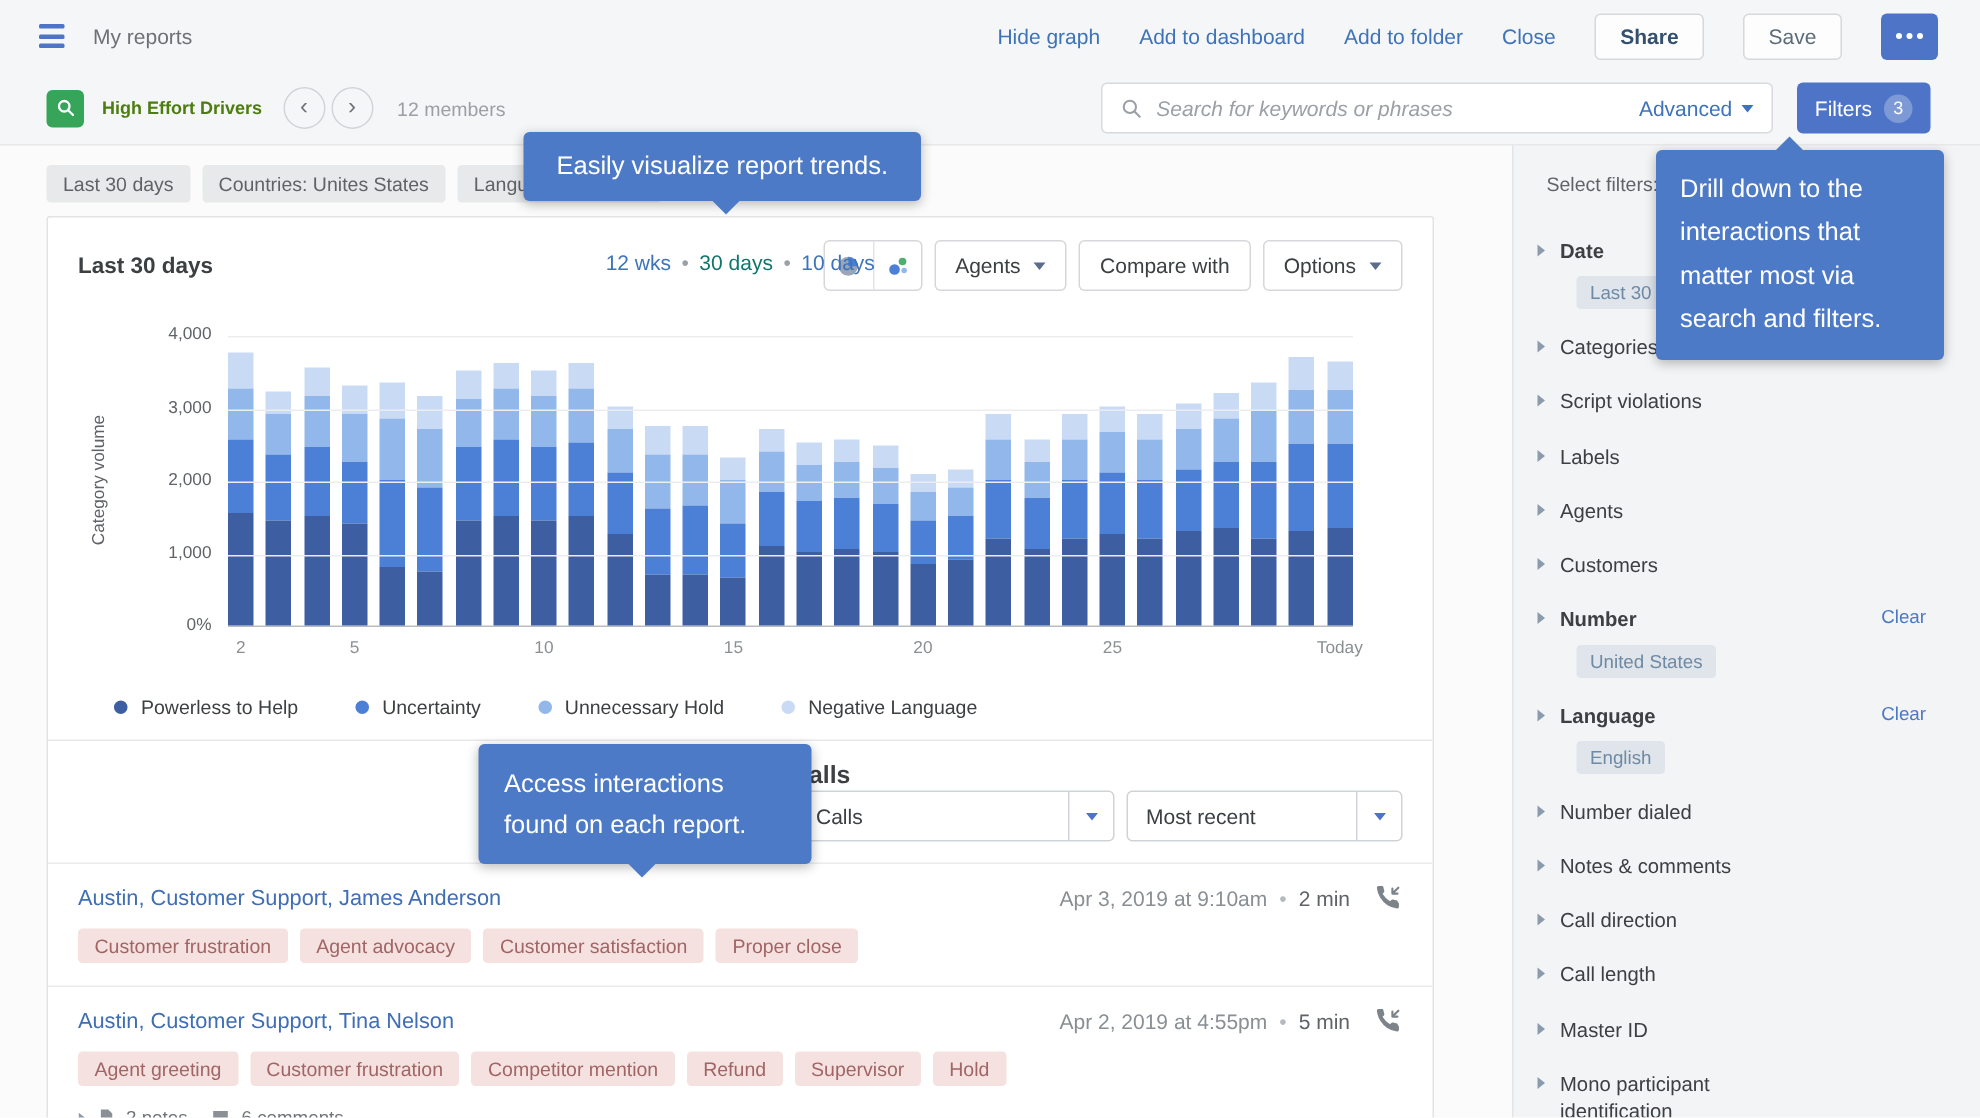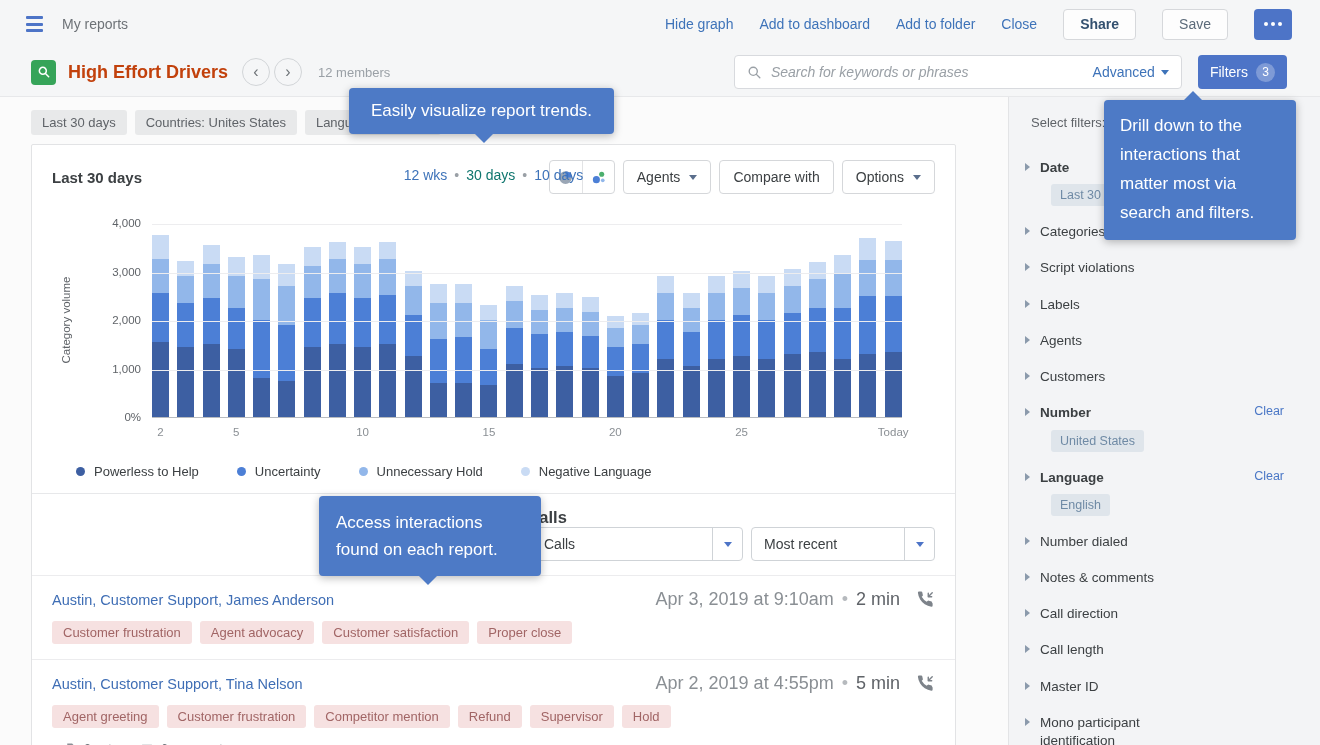--- a/index.html
+++ b/index.html
@@ -25,21 +25,21 @@
   .btn-more { background:#4d74c7; border:none; border-radius:4px; width:38px; height:31px;
               display:flex; align-items:center; justify-content:center; gap:3px; cursor:pointer; }
   .btn-more .dot { width:4px; height:4px; border-radius:50%; background:#fff; }
 
   
   .header2 { position:absolute; top:48px; left:0; right:0; height:49px; background:#f5f6f7;
              border-bottom:1px solid #e7e8ea; display:flex; align-items:center;
              padding:0 33px 0 31px; z-index:5; }
   .report-icon { width:25px; height:25px; background:#36a459; border-radius:4px;
                  display:flex; align-items:center; justify-content:center; flex:0 0 auto; }
-  .page-title { margin-left:12px; font-size:18px; font-weight:bold; color:#c2410c; white-space:nowrap; }
+  .page-title { margin-left:12px; font-size:12px; font-weight:bold; color:#4d7c0f; white-space:nowrap; }
   .nav-circle { width:28px; height:28px; border-radius:50%; border:1px solid #d2d5d8; background:transparent;
                 color:#6f7478; font-size:16px; line-height:1; display:flex; align-items:center; justify-content:center;
                 cursor:pointer; font-family:inherit; }
   .nav-prev { margin-left:14px; } .nav-next { margin-left:4px; }
   .members { margin-left:16px; color:#9aa0a6; font-size:13px; white-space:nowrap; }
   .searchbar { margin-left:auto; width:448px; height:34px; background:#fff; border:1px solid #d8dade;
                border-radius:4px; display:flex; align-items:center; padding:0 12px; }
   .searchbar input { border:none; outline:none; flex:1; font-size:14px; margin-left:9px; background:transparent;
                      font-family:"Liberation Sans", sans-serif; color:#3c4043; }
   .searchbar input::placeholder { font-style:italic; color:#9aa0a6; }
@@ -111,21 +111,21 @@
   .split-select .lbl { padding:0 12px; display:flex; align-items:center; font-size:14px; color:#3c4043; }
   .split-select .caret-box { width:30px; border-left:1px solid #cfd3d7; display:flex; align-items:center; justify-content:center; }
   .split-select .caret-box .caret-down { border-top-color:#4d74c7; }
   .w-calls { width:212px; } .w-sort { width:184px; }
   .split-select .lbl { flex:1; }
 
   
   .call-row { padding:13px 20px 15px 20px; border-top:1px solid #ececee; }
   .call-head { display:flex; align-items:center; }
   .call-title { color:#3f6eb5; font-size:14.5px; cursor:pointer; }
-  .call-meta { margin-left:auto; display:flex; align-items:center; gap:8px; font-size:18px; color:#8a8f94; }
+  .call-meta { margin-left:auto; display:flex; align-items:center; gap:8px; font-size:14px; color:#8a8f94; }
   .call-meta .dur { color:#5f6368; }
   .call-meta .msep::before { content:"•"; color:#b6babe; }
   .phone-ic { margin-left:8px; display:flex; }
   .call-tags { display:flex; gap:8px; margin-top:11px; flex-wrap:wrap; }
   .tag { background:#f6e1e1; color:#a16565; font-size:13px; padding:4px 11px; border-radius:3px; white-space:nowrap; }
   .notes-row { display:flex; align-items:center; gap:7px; margin-top:14px; font-size:12.5px; color:#6e7379; }
   .notes-row .tri-right { transform:scale(.8); }
 
   
   .sb-title { font-size:13px; color:#5f6368; margin:0 0 20px 10px; }

